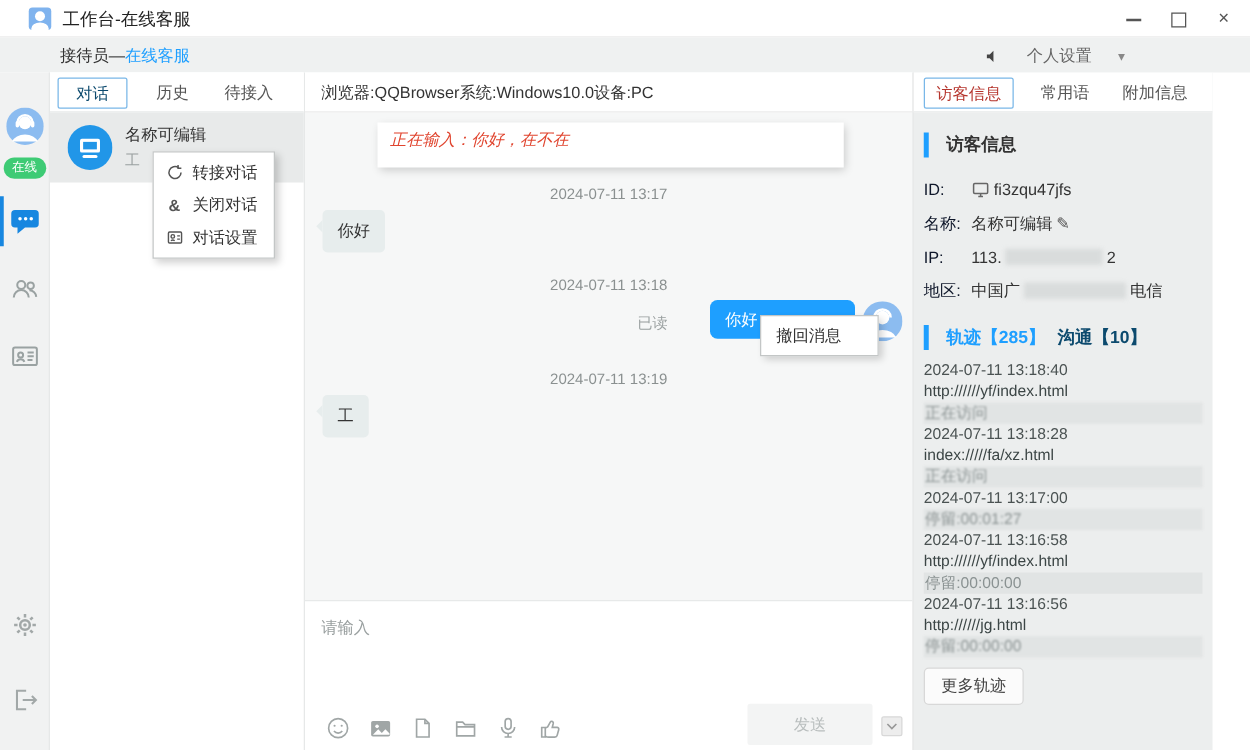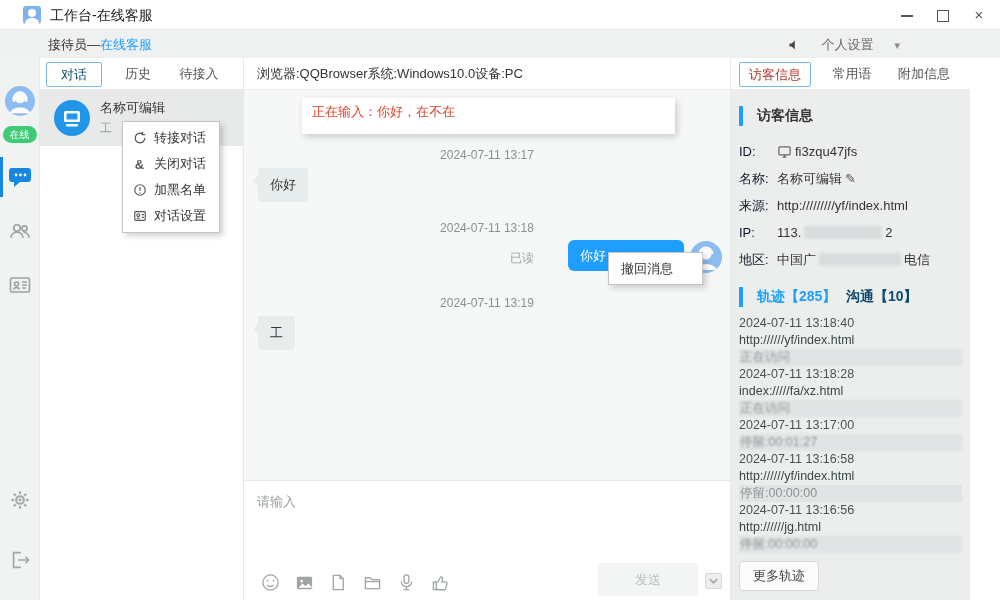--- a/index.html
+++ b/index.html
@@ -46,21 +46,21 @@
 
   
   .ctx-menu { position:absolute; left:122px; top:121px; width:98px; background:#fff; border:1px solid #c3c6c6; box-shadow:3px 3px 6px rgba(0,0,0,.18); z-index:30; padding:3px 0; }
   .ctx-item { height:26px; display:flex; align-items:center; gap:7px; padding:0 9px; font-size:13px; color:#333; cursor:pointer; }
   .ctx-ic { width:15px; height:15px; display:inline-flex; align-items:center; justify-content:center; color:#555; font-weight:bold; font-size:13px; }
 
   
   .main { position:absolute; left:244px; top:58px; width:486px; height:542px; background:#f6f7f7; }
   .main-header { position:relative; height:32px; background:#fff; border-bottom:1px solid #ececec; line-height:32px; padding-left:13px; font-size:13px; color:#333; }
   .canvas { position:absolute; left:0; top:32px; right:0; bottom:120px; overflow:hidden; }
-  .typing-box { margin:8px 55px 0 58px; height:36px; background:#fff; box-shadow:2px 3px 7px rgba(0,0,0,.18); padding:5px 10px; font-size:13px; color:#e0442e; }
+  .typing-box { margin:8px 55px 0 58px; height:36px; background:#fff; box-shadow:2px 3px 7px rgba(0,0,0,.18); padding:5px 10px; font-size:13px; color:#e0442e;font-style:italic; }
   .time-row { margin-top:14px; text-align:center; font-size:12px; color:#8a9090; }
   .bubble-left { position:relative; display:inline-block; margin:6px 0 0 14px; background:#e7eded; border-radius:4px; padding:8px 12px; font-size:13px; color:#333; }
   .bubble-left::before { content:""; position:absolute; left:-5px; top:8px; border:5px solid transparent; border-right-color:#e7eded; border-left:none; }
   .out-row { position:relative; margin-top:5px; height:36px; }
   .read-label { position:absolute; right:196px; top:10px; font-size:12px; color:#9aa0a0; }
   .bubble-right { position:absolute; right:46px; top:0; width:116px; height:31px; background:#1e9fff; border-radius:6px; padding:7px 12px; font-size:13px; color:#fff; white-space:nowrap; overflow:hidden; }
   .bubble-right::after { content:""; position:absolute; right:-4px; top:10px; border:5px solid transparent; border-left-color:#1e9fff; border-right:none; }
   .msg-avatar { position:absolute; right:8px; top:1px; width:32px; height:32px; }
   .recall-menu { position:absolute; left:364px; top:194px; width:95px; height:33px; background:#fff; border:1px solid #c3c6c6; box-shadow:3px 3px 6px rgba(0,0,0,.18); z-index:25; line-height:31px; padding-left:12px; font-size:13px; color:#333; cursor:pointer; }
   .input-area { position:absolute; left:0; right:0; bottom:0; height:120px; background:#fff; border-top:1px solid #e7e9e9; }
@@ -222,30 +222,20 @@
         </span>
       <span>转接对话</span>
     </div>
     <div class="ctx-item">
       <span class="ctx-ic">&amp;</span>
       <span>关闭对话</span>
     </div>
     <div class="ctx-item">
       <span class="ctx-ic">
           <svg width="14" height="14" viewBox="0 0 16 16" stroke="#555" fill="none" stroke-width="1.3">
-            <circle cx="8" cy="8" r="6"></circle>
-            <path d="M8 4.6v4.4"></path>
-            <circle cx="8" cy="11.3" r="0.8" fill="#555" stroke="none"></circle>
-          </svg>
-        </span>
-      <span>加黑名单</span>
-    </div>
-    <div class="ctx-item">
-      <span class="ctx-ic">
-          <svg width="14" height="14" viewBox="0 0 16 16" stroke="#555" fill="none" stroke-width="1.3">
             <rect x="2" y="3" width="12" height="10" rx="1"></rect>
             <circle cx="6" cy="7" r="1.6"></circle>
             <path d="M4.3 11a2.6 2.6 0 0 1 3.4 0M10 6.5h2.5M10 9.5h2.5"></path>
           </svg>
         </span>
       <span>对话设置</span>
     </div>
   </div>
 
   <div class="main">
@@ -347,26 +337,20 @@
             </span>
           <span>fi3zqu47jfs</span>
         </span>
       </div>
       <div class="field-row">
         <span class="field-label">名称:</span>
         <span class="field-value">
           <span>名称可编辑</span>
           <span class="pencil">✎</span>
         </span>
-      </div>
-      <div class="field-row">
-        <span class="field-label">来源:</span>
-        <span class="field-value">
-            <span style="filter:blur(.35px);">http://///////yf/index.html</span>
-          </span>
       </div>
       <div class="field-row">
         <span class="field-label">IP:</span>
         <span class="field-value">
           <span>113.</span>
           <span class="redact" style="width:78px;"></span>
           <span>2</span>
         </span>
       </div>
       <div class="field-row">

